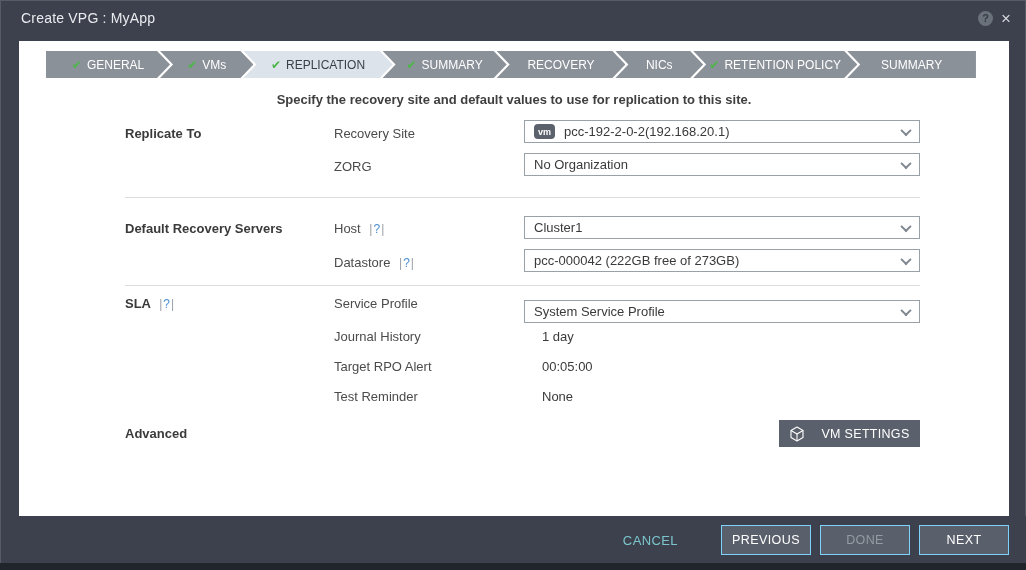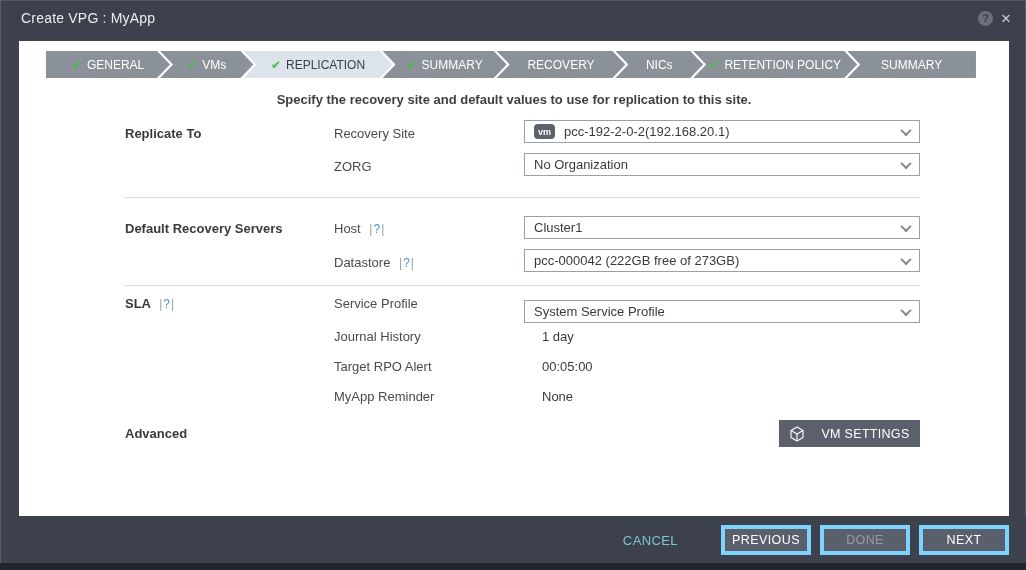--- a/index.html
+++ b/index.html
@@ -97,21 +97,21 @@
     background:#3c414d; display:flex; align-items:center; justify-content:flex-end;
     padding-right:18px;
   }
   .cancel-link {
     color:#7cc5cc; font-size:13px; letter-spacing:.4px; cursor:pointer;
     margin-right:34px; background:none; border:none;
     font-family:"Liberation Sans","DejaVu Sans",sans-serif;
   }
   .footer-btn {
     width:90px; height:30px; margin-left:9px;
-    background:#5a606b; border:4px solid #7dd3fc; color:#fff;
+    background:#5a606b; border:1px solid #7dd3fc; color:#fff;
     font-size:12.5px; letter-spacing:.4px; cursor:pointer;
     font-family:"Liberation Sans","DejaVu Sans",sans-serif;
   }
   .footer-btn.disabled { color:#959aa3; cursor:default; }
 
   .page-strip { position:absolute; left:0; top:563px; width:1026px; height:7px; background:#20252c; }
 </style>
 </head>
 <body>
 
@@ -211,21 +211,21 @@
         <span>System Service Profile</span>
         <span class="chev"></span>
       </div>
 
       <div class="field-label" style="top:288px">Journal History</div>
       <div class="value-text" style="top:288px">1 day</div>
 
       <div class="field-label" style="top:318px">Target RPO Alert</div>
       <div class="value-text" style="top:318px">00:05:00</div>
 
-      <div class="field-label" style="top:348px">MyApp Reminder</div>
+      <div class="field-label" style="top:348px">Test Reminder</div>
       <div class="value-text" style="top:348px">None</div>
 
       <div class="section-label" style="top:385px">Advanced</div>
       <div class="vm-settings-btn">
         <svg width="16" height="16" viewBox="0 0 16 16" fill="none" stroke="#ffffff" stroke-width="1.1" stroke-linejoin="round">
           <polygon points="8,1 14,4.5 8,8 2,4.5"></polygon>
           <polyline points="2,4.5 2,11.5 8,15 14,11.5 14,4.5"></polyline>
           <line x1="8" y1="8" x2="8" y2="15"></line>
         </svg>
         <span>VM SETTINGS</span>

